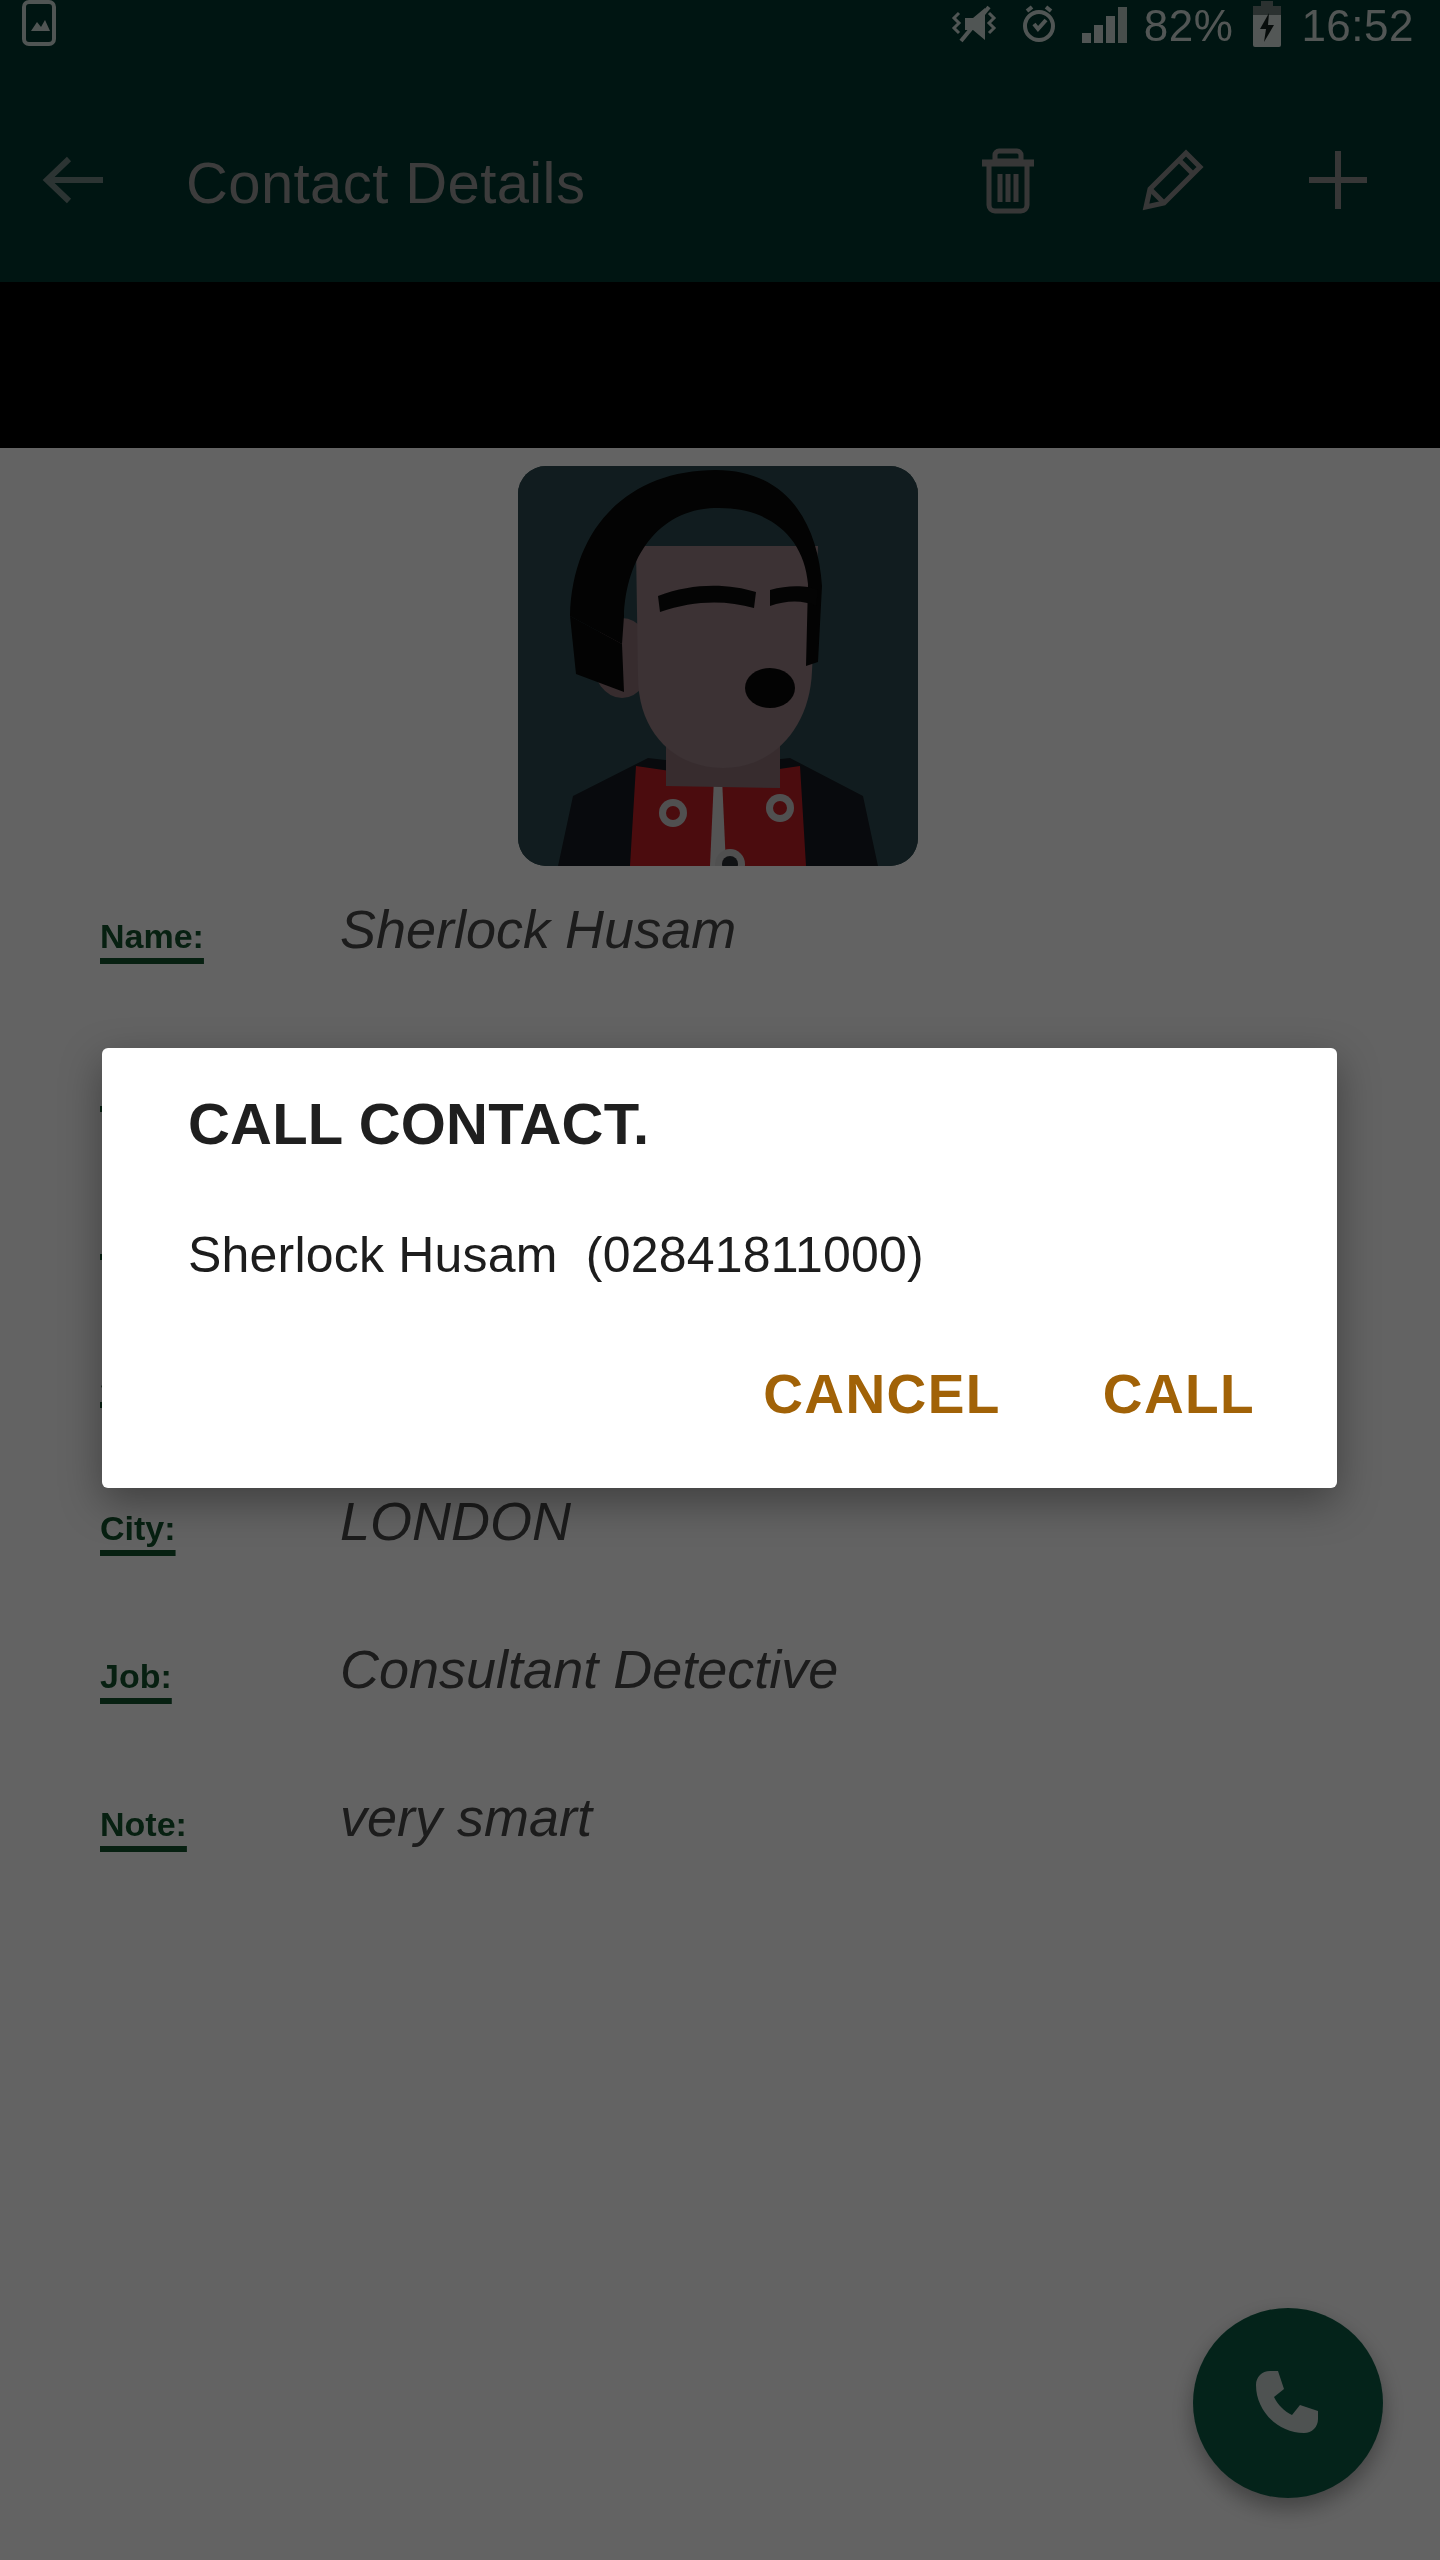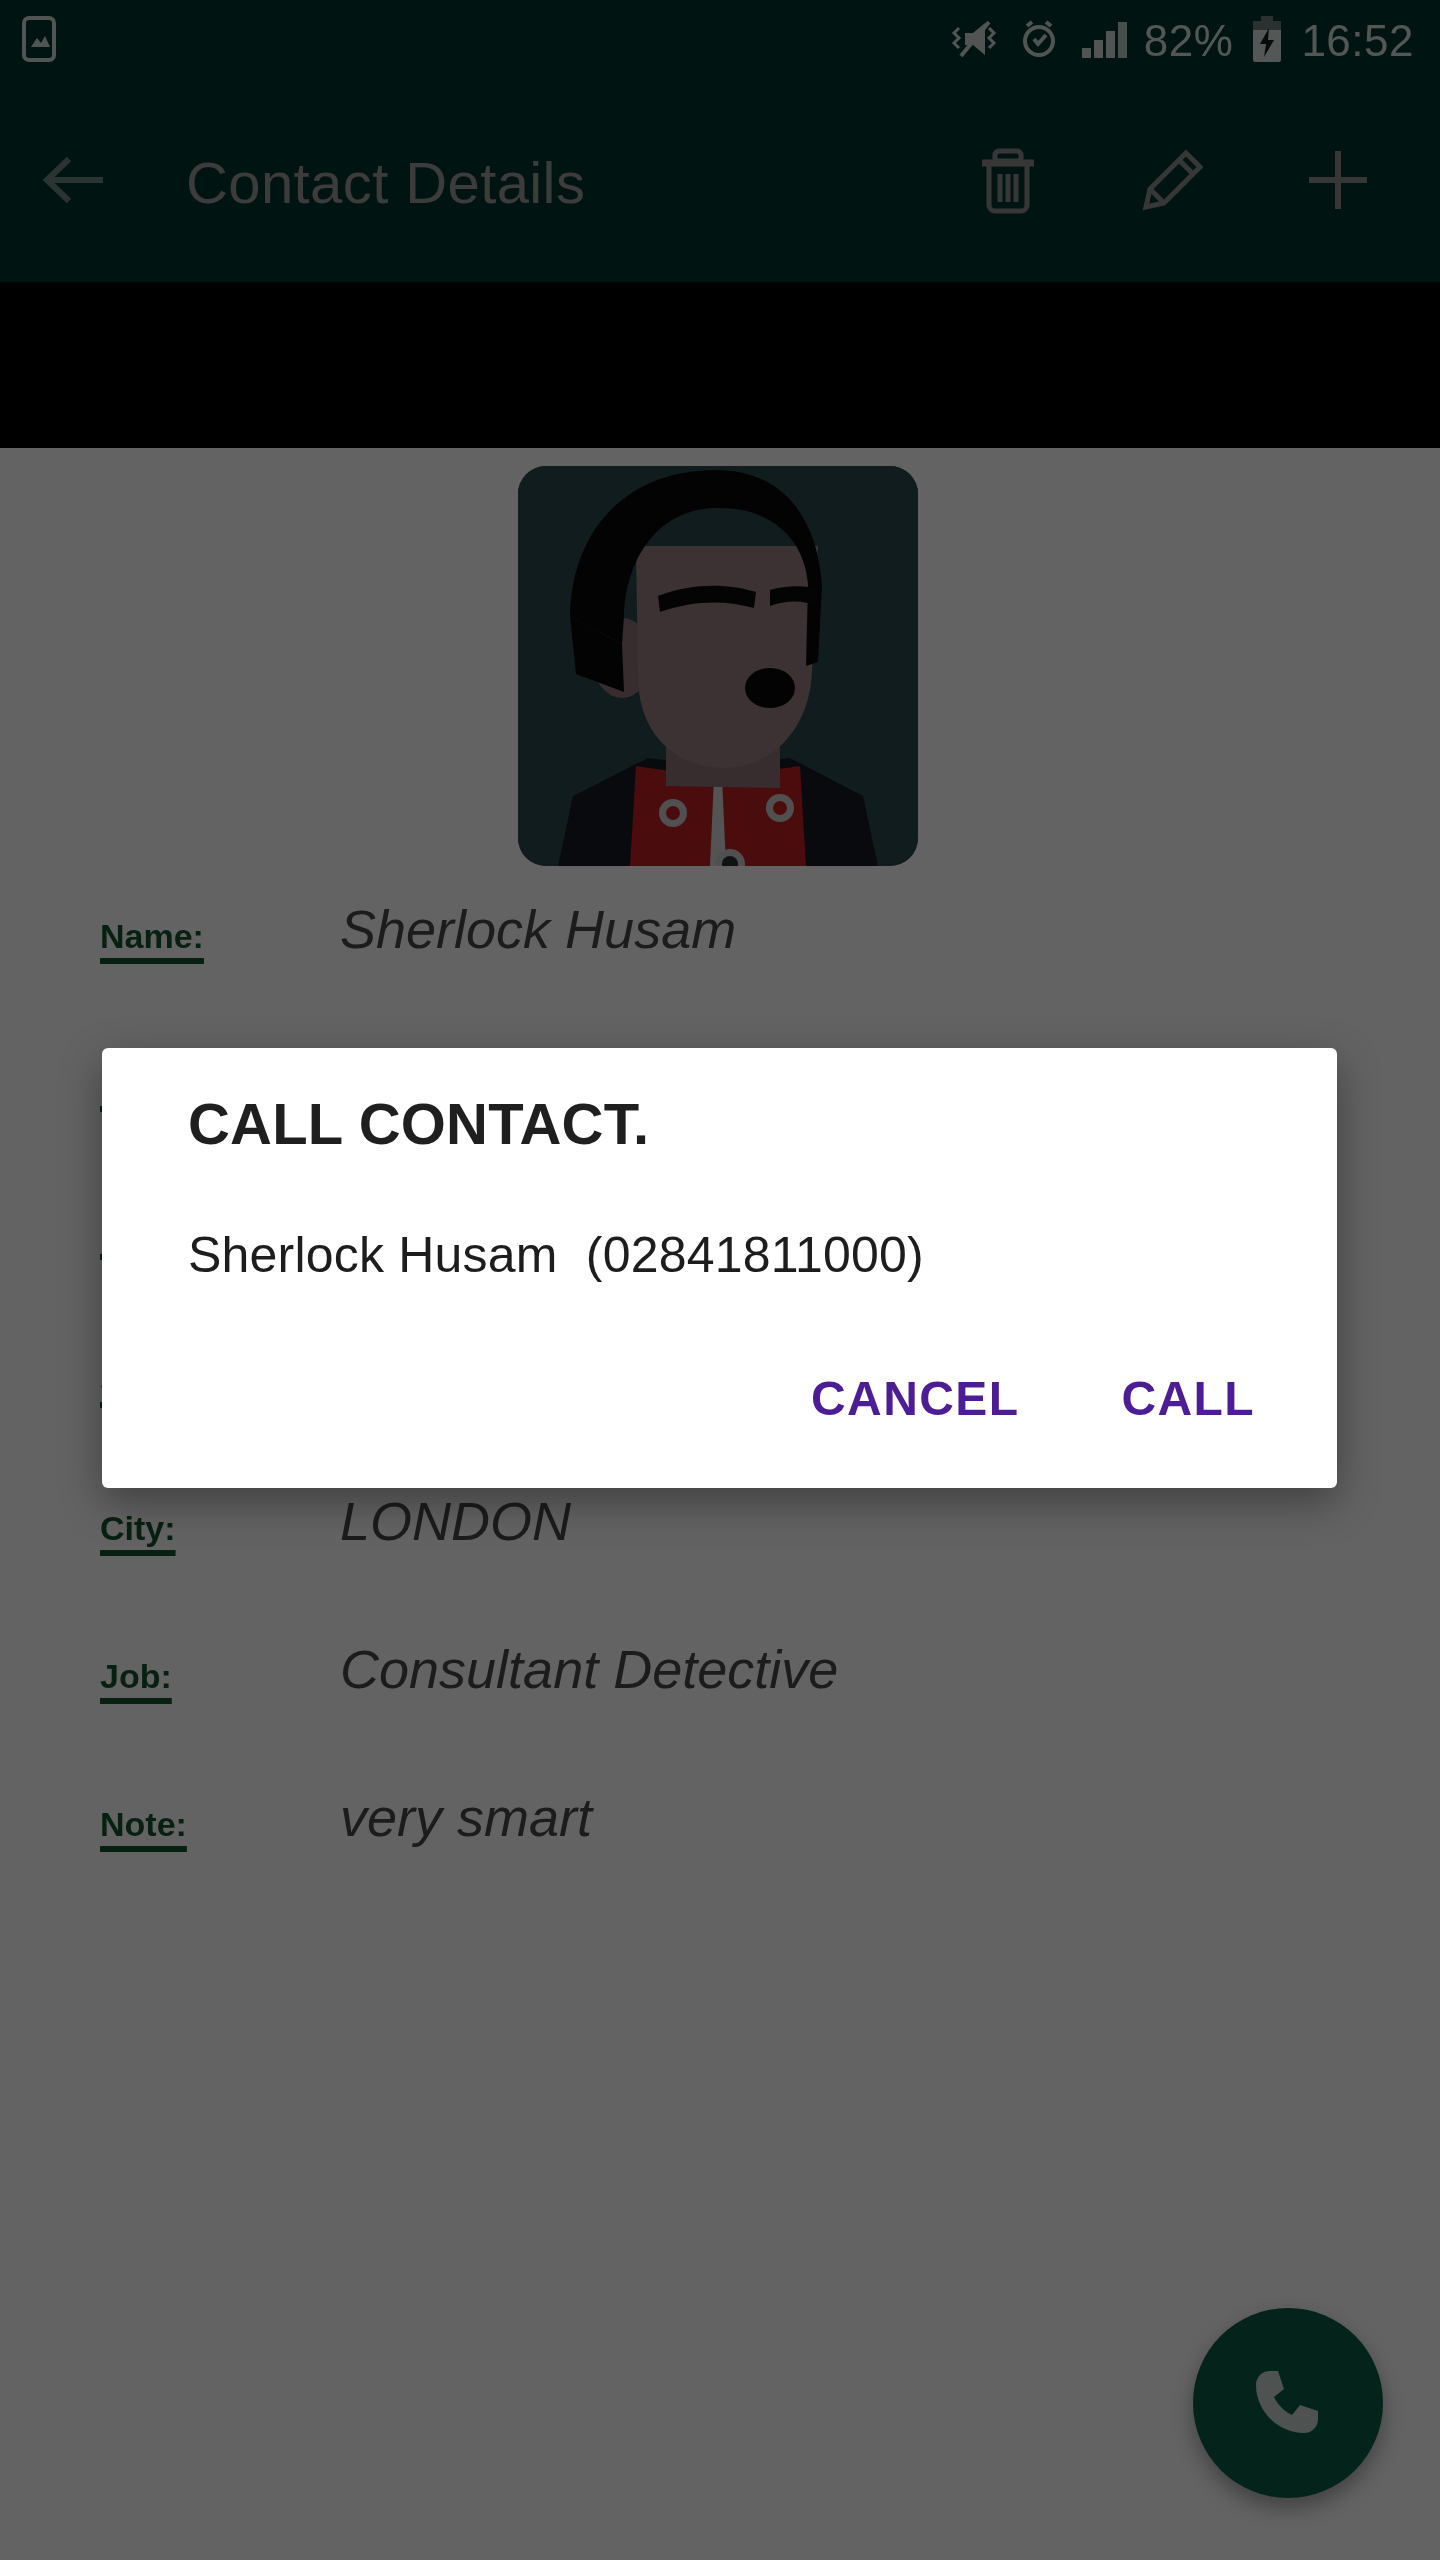--- a/index.html
+++ b/index.html
@@ -8,21 +8,21 @@
     width:1440px; height:2560px;
     font-family:"Liberation Sans", sans-serif;
     overflow:hidden; position:relative;
   }
   #screen{ position:absolute; inset:0; width:1440px; height:2560px; overflow:hidden; background:#fff; }
 
   
   #status-bar{
     position:absolute; left:0; top:0; width:1440px; height:82px;
     background:#02382F; color:#cfdcd8;
-    display:flex; align-items:center; justify-content:space-between;
+    display:flex; align-items:flex-start; justify-content:space-between;
     padding:0 26px 0 22px;
   }
   .sb-left{ display:flex; align-items:center; gap:12px; }
   .sb-right{ display:flex; align-items:center; gap:17px; }
   .sb-text{
     font-size:44px; letter-spacing:0.5px; color:#d3dedb; font-weight:400;
     line-height:1;
   }
   .sb-ico{ display:block; }
 
@@ -100,21 +100,21 @@
   #dialog-message{
     position:absolute; left:86px; top:178px;
     font-size:50px; font-weight:400; color:#1d1d1d; letter-spacing:.2px;
     white-space:pre;
   }
   #dialog-actions{
     position:absolute; right:60px; bottom:48px;
     display:flex; align-items:center; gap:0;
   }
   .dlg-btn{
-    font-size:48px; font-weight:700; color:#4c1d95;
+    font-size:55px; font-weight:700; color:#a16207;
     letter-spacing:1.4px; background:none; border:0;
     padding:14px 22px; cursor:pointer;
     font-family:"Liberation Sans", sans-serif;
   }
   #btn-call{ margin-left:58px; }
 </style>
 </head>
 <body>
 
 <div id="screen">

